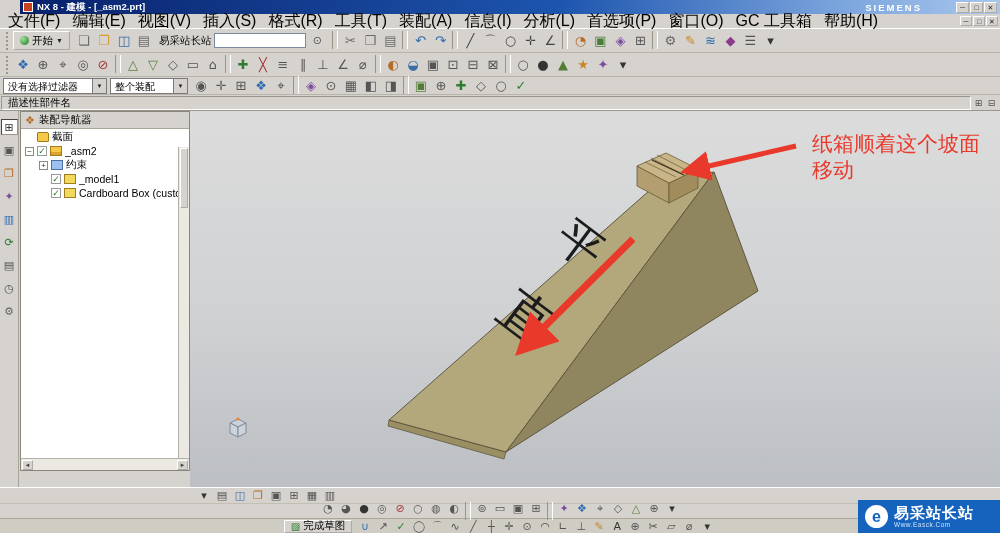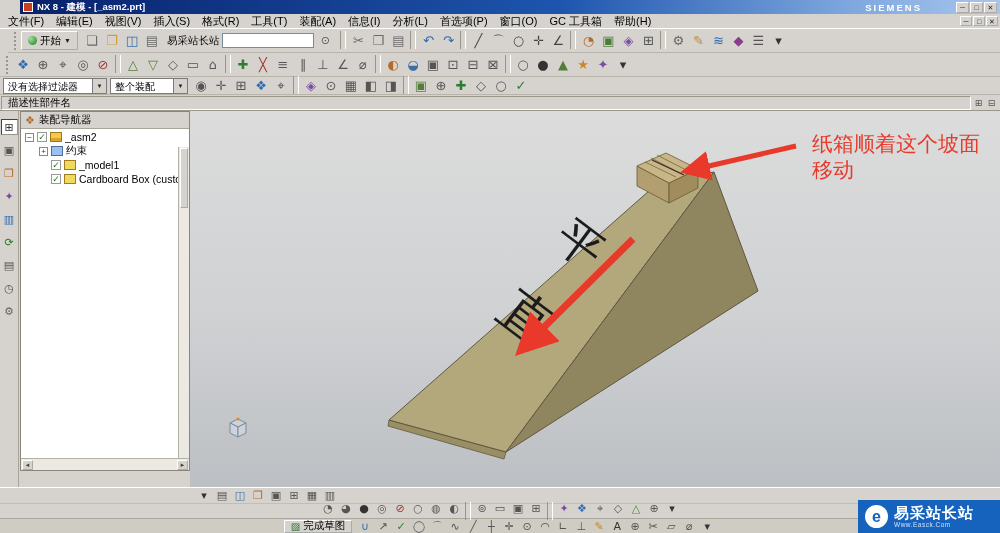--- a/index.html
+++ b/index.html
@@ -14,27 +14,27 @@
   .sysicon { width:10px; height:10px; background:#c8401e; border:1px solid #fff; margin-right:4px; flex:0 0 auto; }
   .tb-title { font-weight:bold; white-space:nowrap; }
   .brand { margin-left:auto; margin-right:34px; font-weight:bold; letter-spacing:2px; font-size:9.5px; }
   .winbtns { display:flex; gap:1px; }
   .winbtn { width:13px; height:11px; background:#d6d3ce; color:#222; border:1px outset #fff;
     font-size:7px; line-height:9px; text-align:center; }
 
   
   .menubar { height:15px; display:flex; align-items:center; background:#d6d3ce;
     border-bottom:1px solid #fff; padding-left:2px; }
-  .menu-item { padding:0 6px; height:14px; line-height:14px; white-space:nowrap; font-size:11px; }
+  .menu-item { padding:0 6px; height:14px; line-height:14px; white-space:nowrap; font-size:16px; }
   .menubar .winbtns { margin-left:auto; margin-right:2px; }
   .menubar .winbtn { width:12px; height:10px; }
 
   
   .tbrow { display:flex; align-items:center; background:#d6d3ce; border-bottom:1px solid #b8b4aa; padding-left:3px; }
-  .tbrow1 { height:24px;margin-left:8px; }
+  .tbrow1 { height:24px; }
   .tbrow2 { height:24px; }
   .tbi { width:20px; height:19px; display:inline-flex; align-items:center; justify-content:center;
     font-size:13px; color:#555; font-family:"DejaVu Sans",sans-serif; flex:0 0 auto; }
   .tbsep { width:6px; height:18px; border-left:1px solid #989488; border-right:1px solid #fff; margin:0 2px; flex:0 0 auto; }
   .grip { width:4px; height:18px; border-left:2px dotted #9a968c; margin:0 3px; flex:0 0 auto; }
 
   .start-btn { display:flex; align-items:center; gap:3px; padding:1px 6px; margin-right:4px;
     border:1px outset #fff; background:#d6d3ce; font-size:10.5px; height:19px; flex:0 0 auto; }
   .orb { width:9px; height:9px; border-radius:50%; background:radial-gradient(circle at 30% 30%,#9fe09f,#1e7d1e); }
   .caret { font-size:7px; color:#222; }
@@ -317,20 +317,25 @@
         <span class="tbi" style="color: rgb(102, 102, 102);">⚙</span>
       </div>
 
     <div class="navwrap">
       <div class="navpanel">
         <div class="navheader">
           <span class="hicon">❖</span>
           <span>装配导航器</span>
         </div>
         <div class="tree" id="tree">
+            <div class="trow" style="padding-left: 4px;">
+              <span class="exsp"></span>
+              <span class="ticon folder"></span>
+              <span class="tlabel">截面</span>
+            </div>
             <div class="trow" style="padding-left: 4px;">
               <span class="expander">−</span>
               <span class="cb">✓</span>
               <span class="ticon assembly"></span>
               <span class="tlabel">_asm2</span>
             </div>
             <div class="trow" style="padding-left: 18px;">
               <span class="expander">+</span>
               <span class="ticon constraints"></span>
               <span class="tlabel">约束</span>

